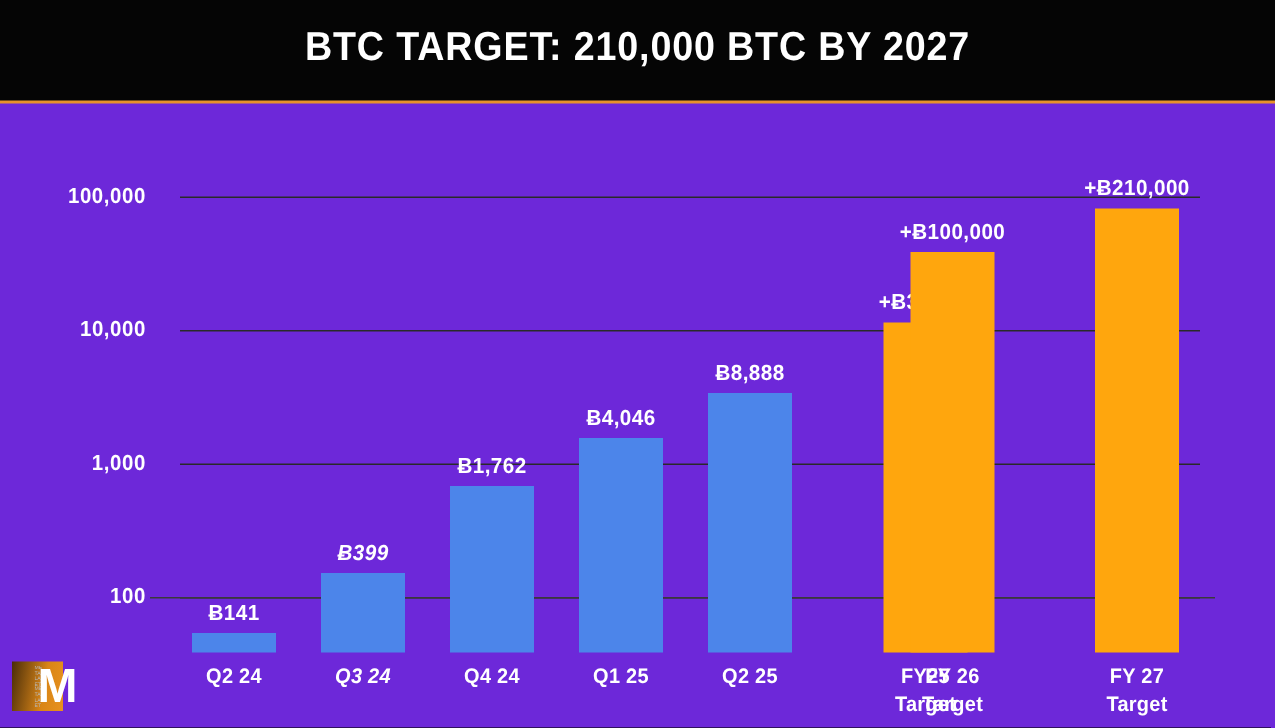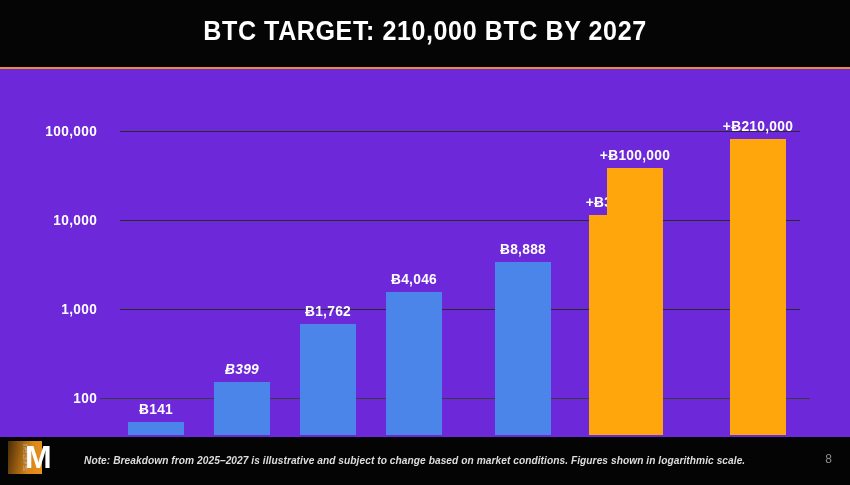--- a/index.html
+++ b/index.html
@@ -239,21 +239,21 @@
             <span>Q4 24</span>
           </div>
         </div>
         <div class="bar-col" style="left: 371px; height: 328px;">
           <div class="bar hist" style="height: 143.025px;"></div>
           <div class="bar-value" style="bottom: 148.025px;">Ƀ4,046</div>
           <div class="bar-label" style="top: 334px;">
             <span>Q1 25</span>
           </div>
         </div>
-        <div class="bar-col" style="left: 480px; height: 328px;">
+        <div class="bar-col" style="left: 457px; height: 328px;">
           <div class="bar hist" style="height: 173.444px;"></div>
           <div class="bar-value" style="bottom: 178.444px;">Ƀ8,888</div>
           <div class="bar-label" style="top: 334px;">
             <span>Q2 25</span>
           </div>
         </div>
         <div class="bar-col" style="left: 574px; height: 328px; text-decoration: underline;">
           <div class="bar tgt" style="height: 220.464px;"></div>
           <div class="bar-value" style="bottom: 225.464px;">+Ƀ30,000</div>
           <div class="bar-label" style="top: 334px;">
@@ -273,24 +273,20 @@
           <div class="bar tgt" style="height: 295.678px;"></div>
           <div class="bar-value" style="bottom: 300.678px;">+Ƀ210,000</div>
           <div class="bar-label" style="top: 334px;">
             <span>FY 27</span>
             <span>Target</span>
           </div>
         </div>
       </div>
   </div>
 
-  <div id="footer">
-    <div id="footer-note">Note: Breakdown from 2025–2027 is illustrative and subject to change based on market conditions. Figures shown in logarithmic scale.</div>
-    <div id="page-number">8</div>
-  </div>
 
   <div id="logo">
     <div id="logo-block"></div>
     <div id="logo-micro">METAPLANETMETAPLANET</div>
     <div id="logo-m">M</div>
   </div>
 
 </div>
 
 </body></html>

